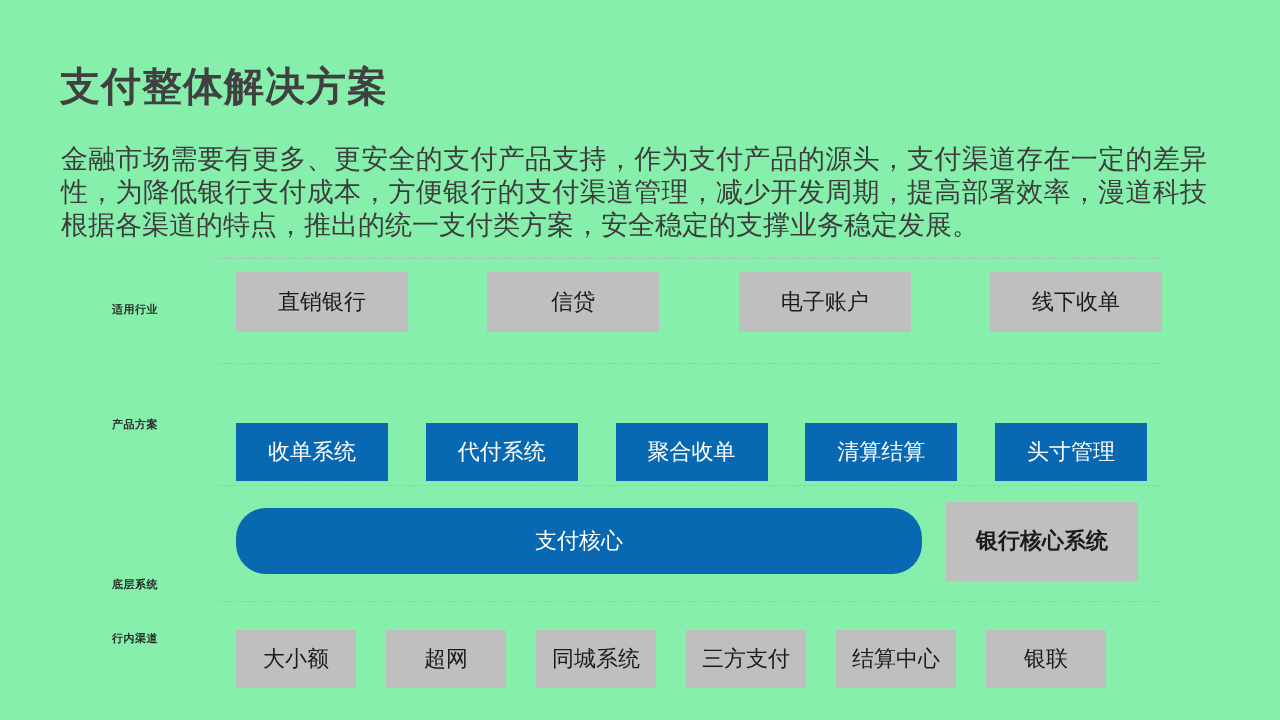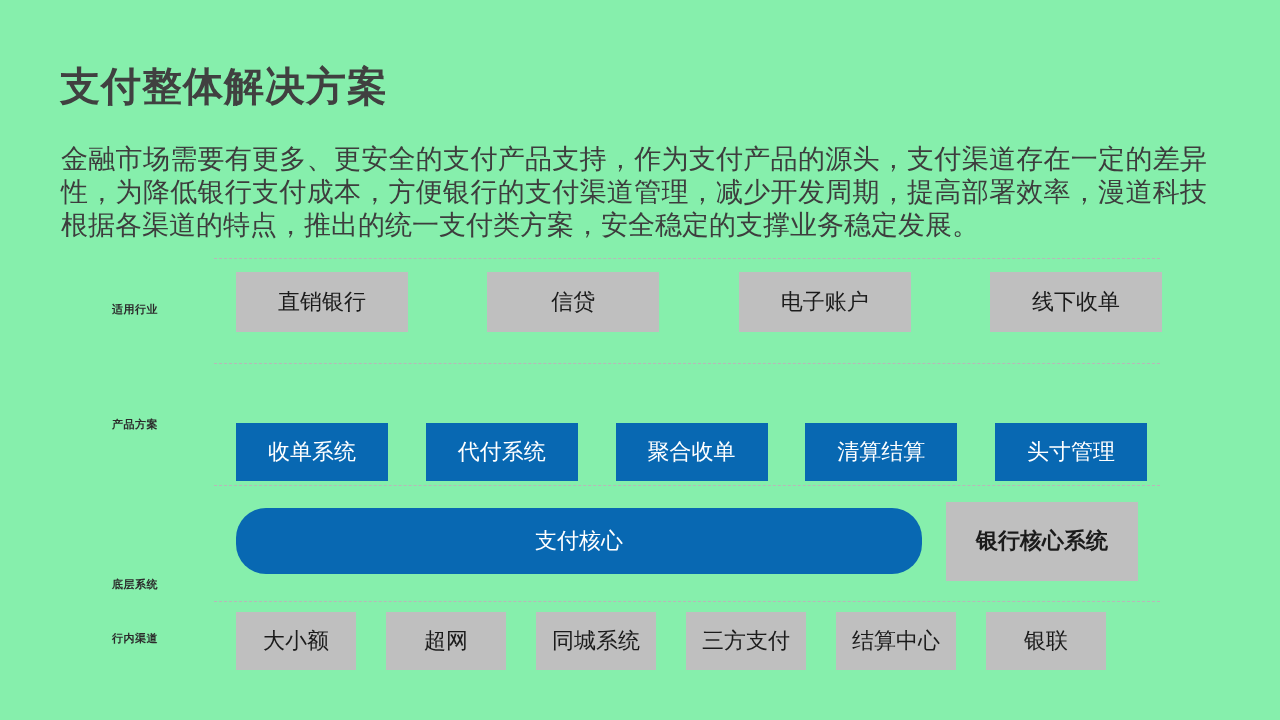--- a/index.html
+++ b/index.html
@@ -134,21 +134,21 @@
     width: 902px;
     height: 66px;
     justify-content: space-between;
   }
   .row3 .box.blue { width: 686px; height: 66px; border-radius: 30px; }
   .row3 .box.gray { width: 192px; height: 79px; font-weight: bold; }
 
   
   .row4 {
     left: 236px;
-    top: 372px;
+    top: 390px;
     width: 870px;
     height: 58px;
     justify-content: space-between;
   }
   .row4 .box { width: 120px; height: 58px; }
 </style>
 </head>
 <body>
 
 <div class="slide">

